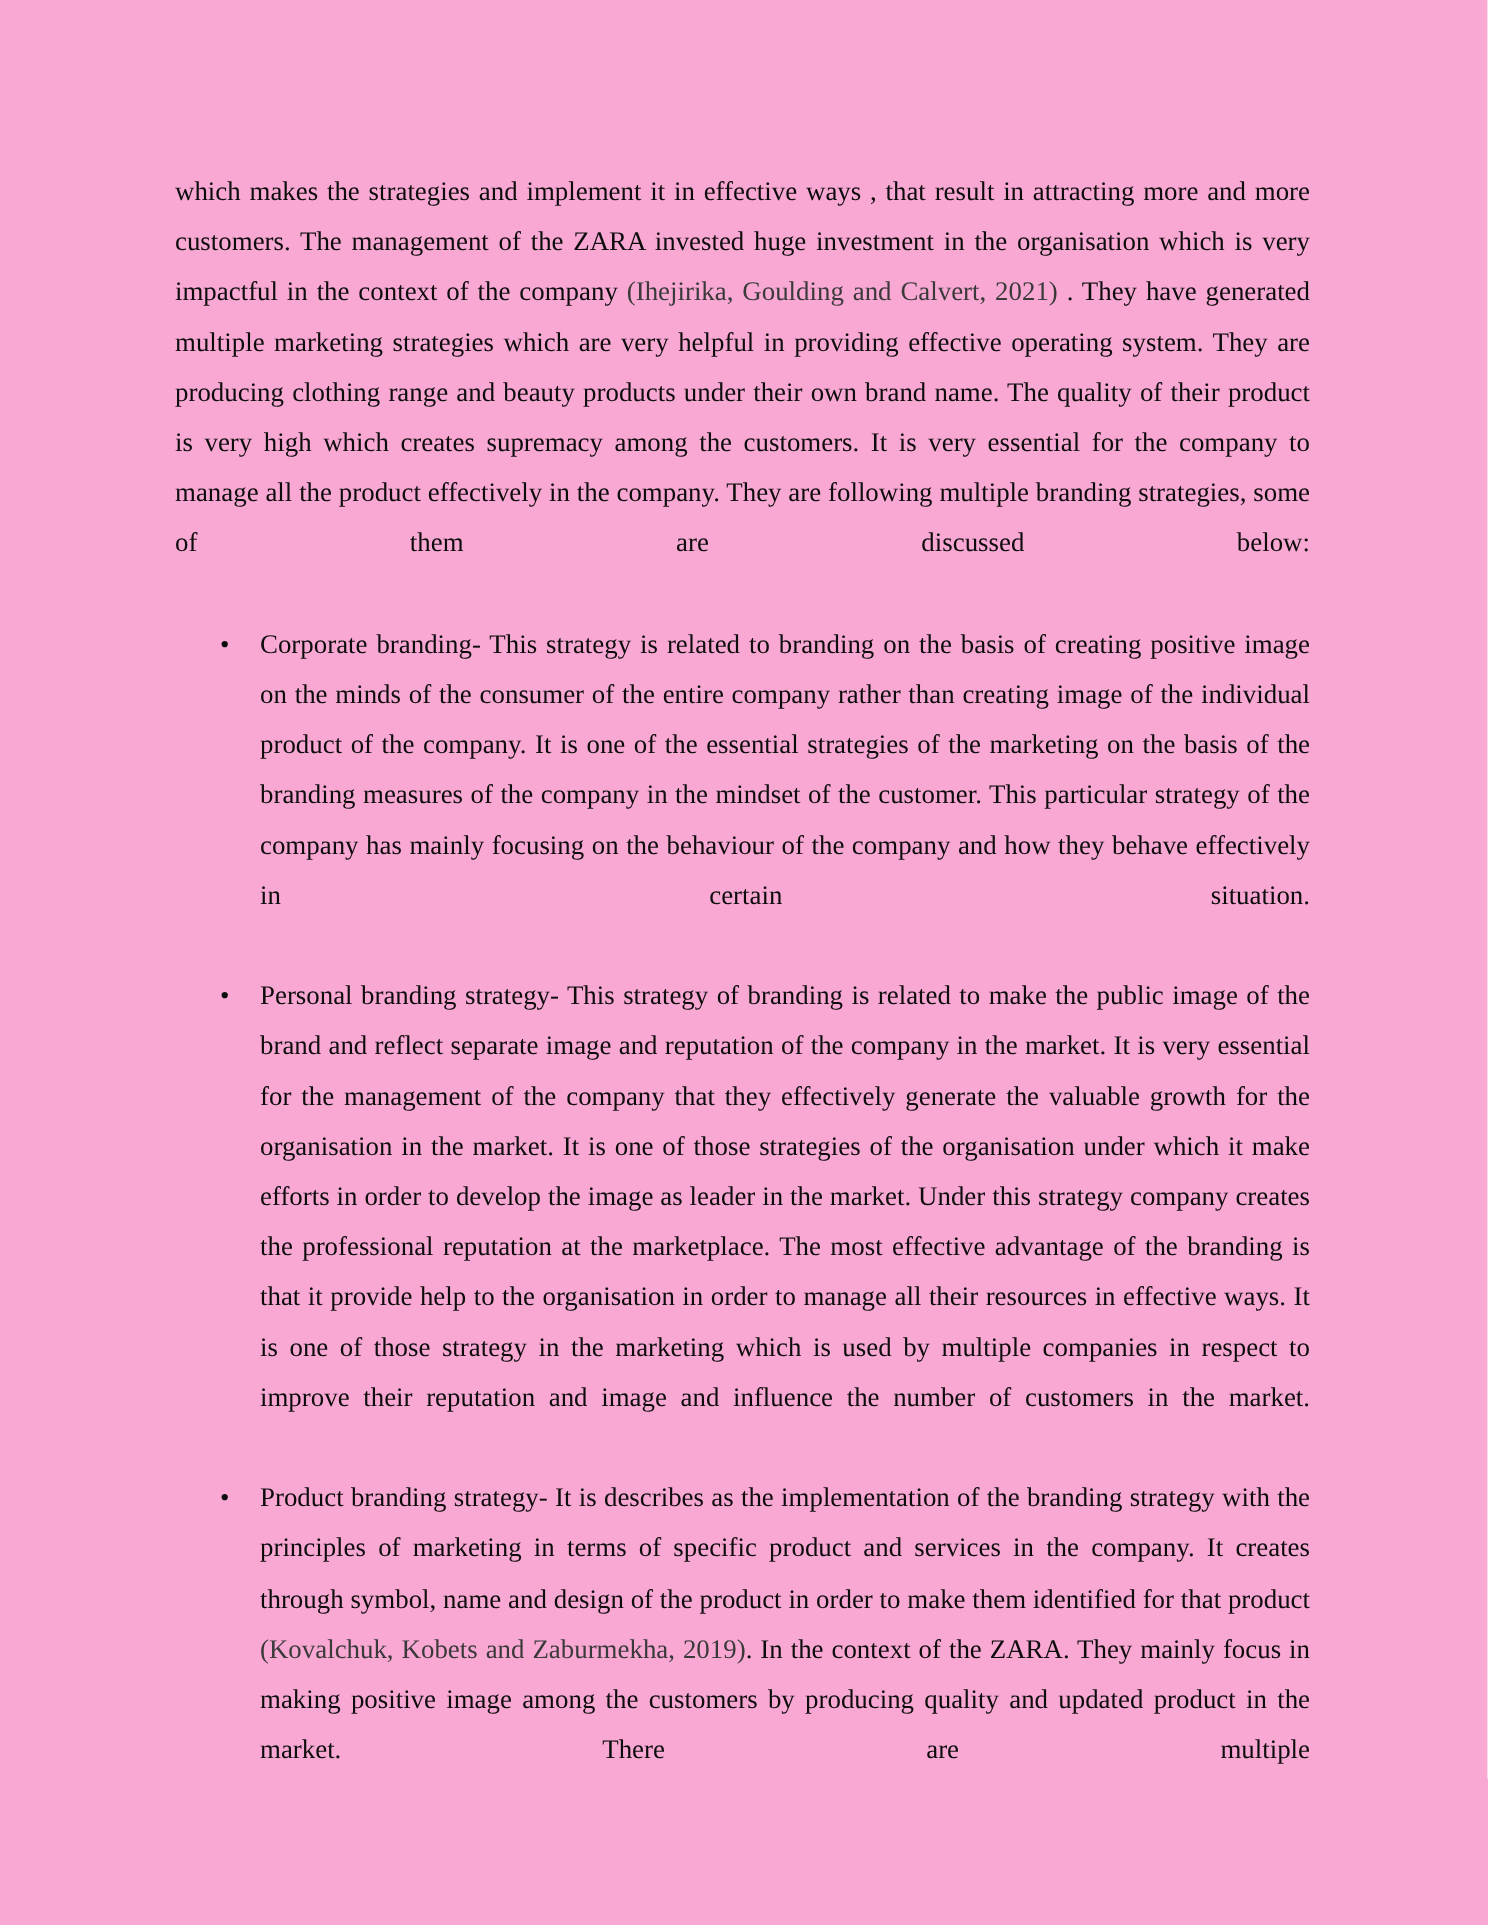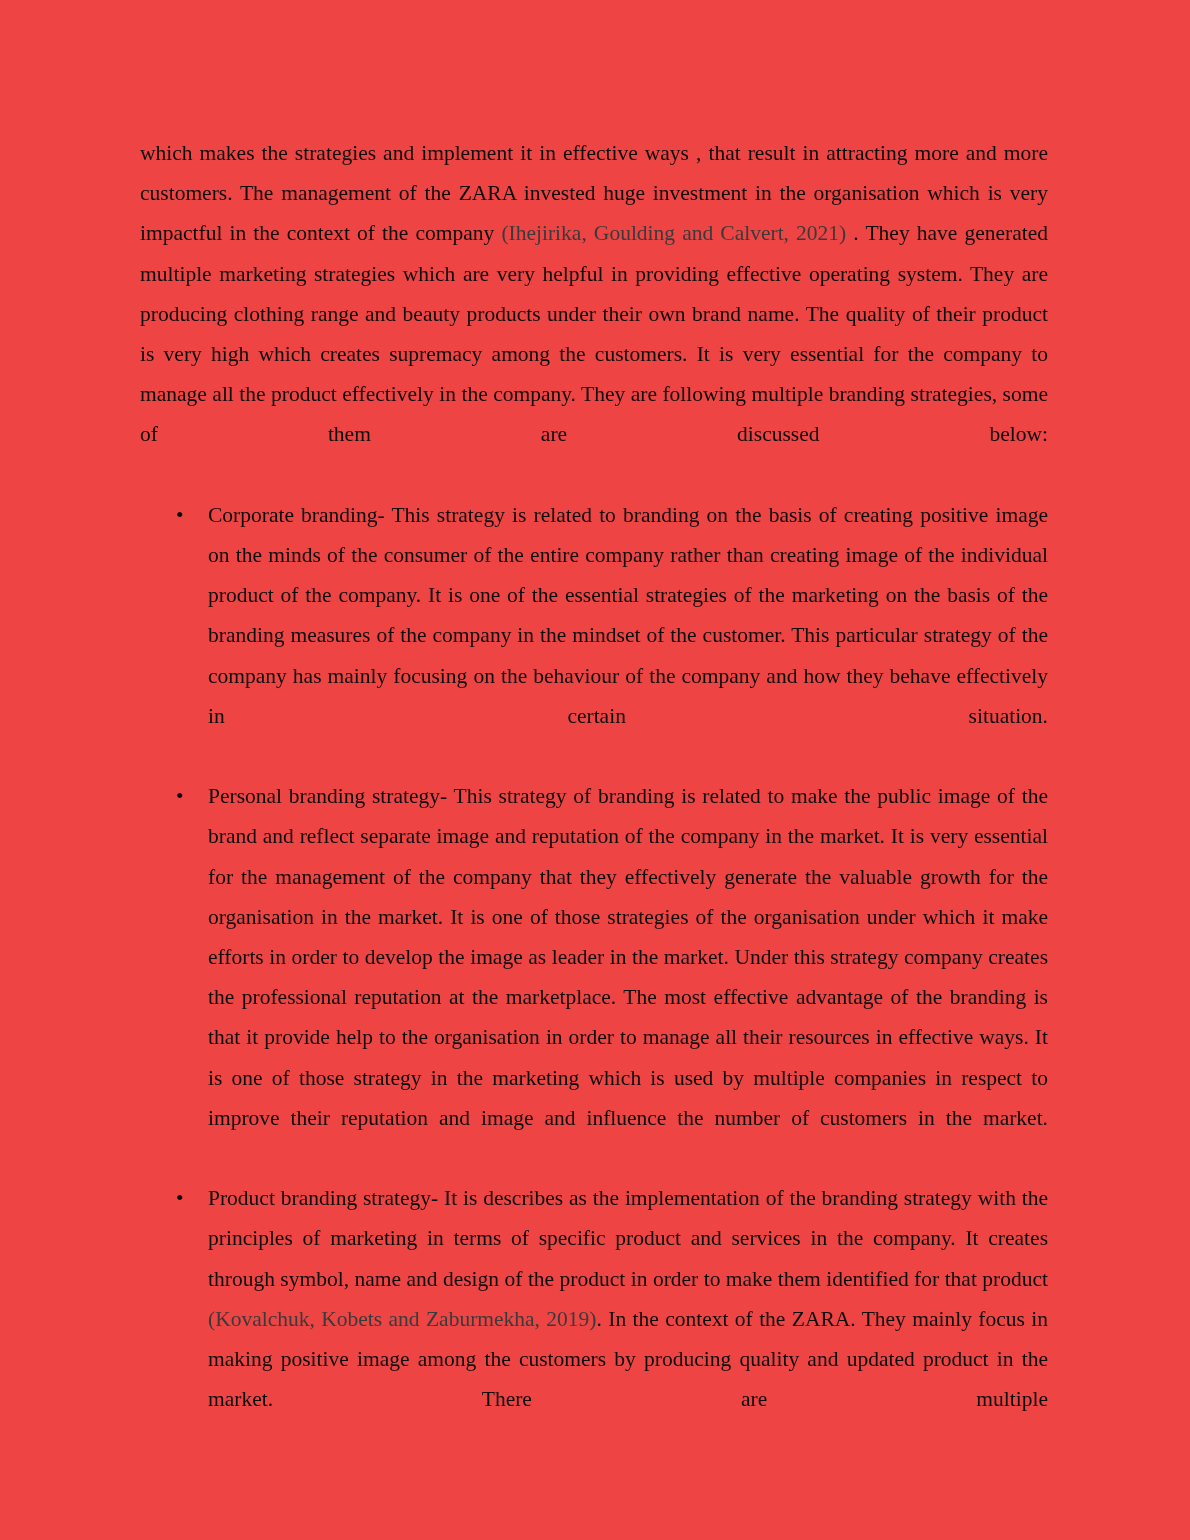--- a/index.html
+++ b/index.html
@@ -12,21 +12,21 @@
     height: 1540px;
     font-family: "Liberation Serif", "DejaVu Serif", serif;
     color: #000000;
     -webkit-font-smoothing: antialiased;
   }
 
   .page {
     position: relative;
     width: 1190px;
     height: 1540px;
-    background: #ef4444;
+    background: #f9a8d4;
     box-sizing: border-box;
     padding: 133px 142px 0 140px;
     overflow: hidden;
   }
 
   .doc-body {
     font-size: 21.5px;
     line-height: 40.2px;
     text-align: justify;
     text-justify: inter-word;

